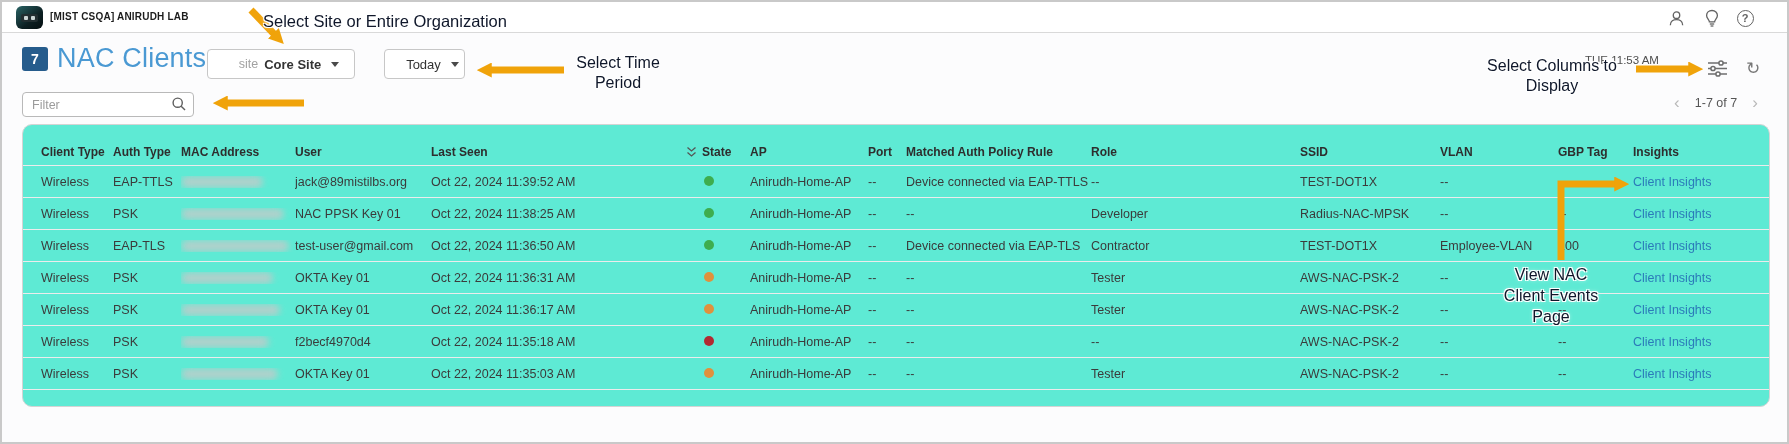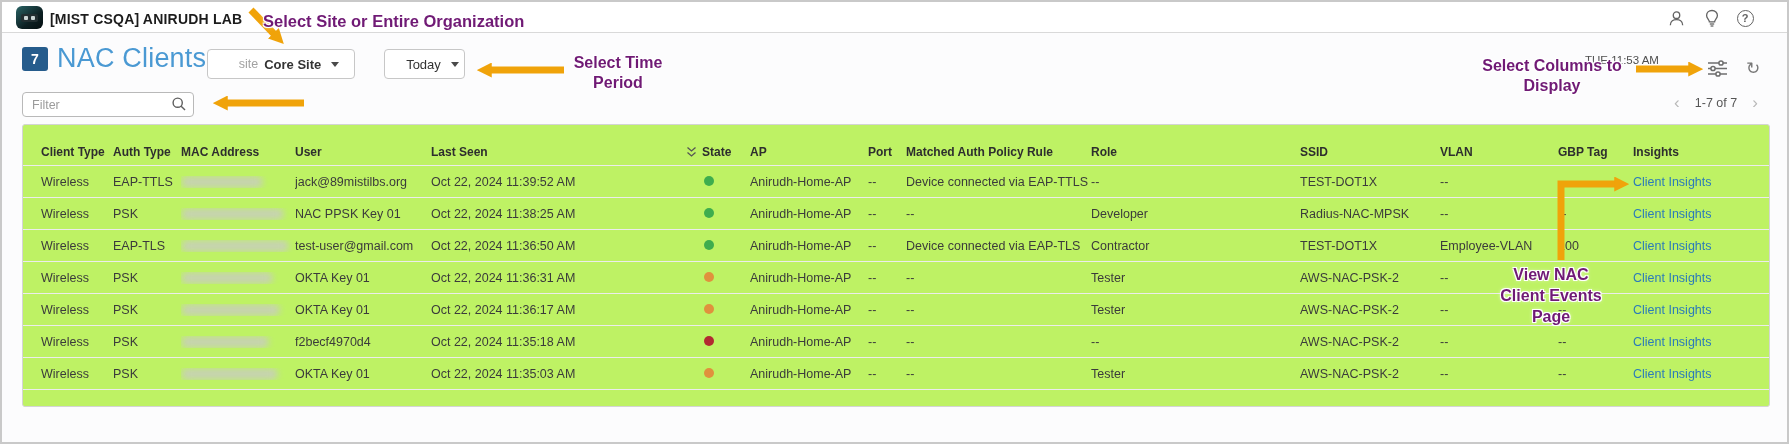--- a/index.html
+++ b/index.html
@@ -5,21 +5,21 @@
   * { box-sizing: border-box; margin: 0; padding: 0; }
   body { width: 1789px; height: 444px; font-family: "Liberation Sans", sans-serif; background: #e8e8e8; }
   .viewport { position: relative; width: 1789px; height: 444px; background: #fcfcfd; border: 2px solid #c9c9c9; overflow: hidden; }
 
   
   .topbar { position: absolute; left: 0; top: 0; width: 100%; height: 31px; background: #fff; border-bottom: 1px solid #d9d9d9; }
   .logo { position: absolute; left: 14px; top: 4px; width: 27px; height: 23px; border-radius: 6px;
           background: linear-gradient(140deg, #2a6466 0%, #0d2023 60%, #060f11 100%); }
   .logo .face { position: absolute; left: 5px; top: 8px; width: 17px; height: 8px; background: #222e31; border-radius: 2px; display: flex; align-items: center; justify-content: center; gap: 3px; }
   .logo .eye { width: 4px; height: 4px; background: #c9d4d4; border-radius: 1px; }
-  .org-label { position: absolute; left: 48px; top: 9px; font-size: 14px; font-weight: bold; color: #1c1c1c; letter-spacing: .2px; }
+  .org-label { position: absolute; left: 48px; top: 9px; font-size: 10px; font-weight: bold; color: #1c1c1c; letter-spacing: .2px; }
   .topbar-time { position: absolute; left: 1583px; top: 17px; font-size: 11.5px; color: #4e4e4e; margin-top: 35px; }
   .tb-icon { position: absolute; top: 6px; width: 20px; height: 20px; display: flex; align-items: center; justify-content: center; cursor: pointer; }
   .help-circle { width: 17px; height: 17px; border: 1.4px solid #636363; border-radius: 50%; color: #636363; font-size: 11px; font-weight: bold; display: flex; align-items: center; justify-content: center; }
 
   
   .count-badge { position: absolute; left: 20px; top: 45px; width: 26px; height: 24px; border-radius: 3px; background: var(--badge, #265C8C); color: #fff; font-size: 14px; font-weight: bold; display: flex; align-items: center; justify-content: center; }
   .page-title { position: absolute; left: 55px; top: 41px; font-size: 27px; font-weight: 400; color: var(--title, #4A99D3); letter-spacing: .2px; }
   .dd-btn { position: absolute; top: 47px; height: 30px; background: #fff; border: 1px solid #c7c7c7; border-radius: 4px; display: flex; align-items: center; justify-content: center; gap: 6px; font-size: 13px; color: #333; cursor: pointer; padding-left: 16px; }
   .dd-site { left: 205px; width: 148px; }
   .dd-today { left: 382px; width: 81px; }
@@ -34,42 +34,42 @@
   .filter-search-icon { position: absolute; right: 7px; top: 4px; }
 
   
   .icon-btn { position: absolute; top: 55px; width: 24px; height: 22px; display: flex; align-items: center; justify-content: center; cursor: pointer; color: #6e6e6e; }
   .columns-btn { left: 1703px; }
   .refresh-btn { left: 1739px; font-size: 17px; color: #787878; }
   .pagination { position: absolute; top: 94px; left: 1672px; width: 84px; display: flex; align-items: center; justify-content: space-between; font-size: 12.5px; color: #555; }
   .pg-chevron { font-size: 17px; line-height: 12px; color: #b9b9b9; cursor: pointer; }
 
   
-  .card { position: absolute; left: 20px; top: 122px; width: 1748px; height: 283px; background: #bef264; border: 1px solid #d4d4d4; border-radius: 3px; }
+  .card { position: absolute; left: 20px; top: 122px; width: 1748px; height: 283px; background: #5eead4; border: 1px solid #d4d4d4; border-radius: 10px; }
   .thead-row, .trow { display: grid; grid-template-columns: 72px 68px 114px 136px 255px 64px 118px 38px 185px 209px 140px 118px 75px 1fr; padding-left: 18px; align-items: center; }
   .thead-row { margin-top: 14px; height: 26px; }
   .th { font-size: 12px; font-weight: bold; color: #2e2e2e; display: flex; align-items: center; gap: 5px; cursor: pointer; }
   .trow { height: 32px; border-top: 1px solid #ececec; }
   #tbody { border-bottom: 1px solid #ececec; }
   .td { font-size: 12.5px; color: #3b3b3b; white-space: nowrap; overflow: hidden; }
   .mac-blur { height: 12px; width: 96px; background: #c9c9c9; border-radius: 6px; filter: blur(3px); opacity: .75; }
   .trow:nth-child(1) .mac-blur { width: 82px; }
   .trow:nth-child(2) .mac-blur { width: 103px; }
   .trow:nth-child(3) .mac-blur { width: 108px; }
   .trow:nth-child(4) .mac-blur { width: 92px; }
   .trow:nth-child(5) .mac-blur { width: 99px; }
   .trow:nth-child(6) .mac-blur { width: 88px; }
   .trow:nth-child(7) .mac-blur { width: 97px; }
   .col-state .dot { display: inline-block; width: 10px; height: 10px; border-radius: 50%; margin-left: 18px; }
   .link { color: var(--link, #2B7BB9); cursor: pointer; }
 
   
   .overlay-svg { position: absolute; left: 0; top: 0; pointer-events: none; }
   .arrow { stroke: var(--arrow, #F0A30A); stroke-width: 7; fill: none; stroke-linejoin: miter; }
-  .ann { position: absolute; font-weight: bold; color: #701a75; font-size: 16px; line-height: 20px; text-align: center; pointer-events: none;
+  .ann { position: absolute; font-weight: normal; color: #0f172a; font-size: 16px; line-height: 20px; text-align: center; pointer-events: none;
          text-shadow: -1px -1px 0 #fff, 1px -1px 0 #fff, -1px 1px 0 #fff, 1px 1px 0 #fff, 0 0 4px #fff; }
   .ann span { display: block; }
   .ann-select-site { left: 261px; top: 9px; text-align: left; white-space: nowrap; font-size: 16.5px; }
   .ann-select-time { left: 541px; top: 51px; width: 150px; }
   .ann-search { left: 282px; top: 92px; width: 150px; }
   .ann-columns { left: 1475px; top: 54px; width: 150px; }
   .ann-events { left: 1474px; top: 262px; width: 150px; line-height: 21px; }
 </style>
 </head>
 <body>

